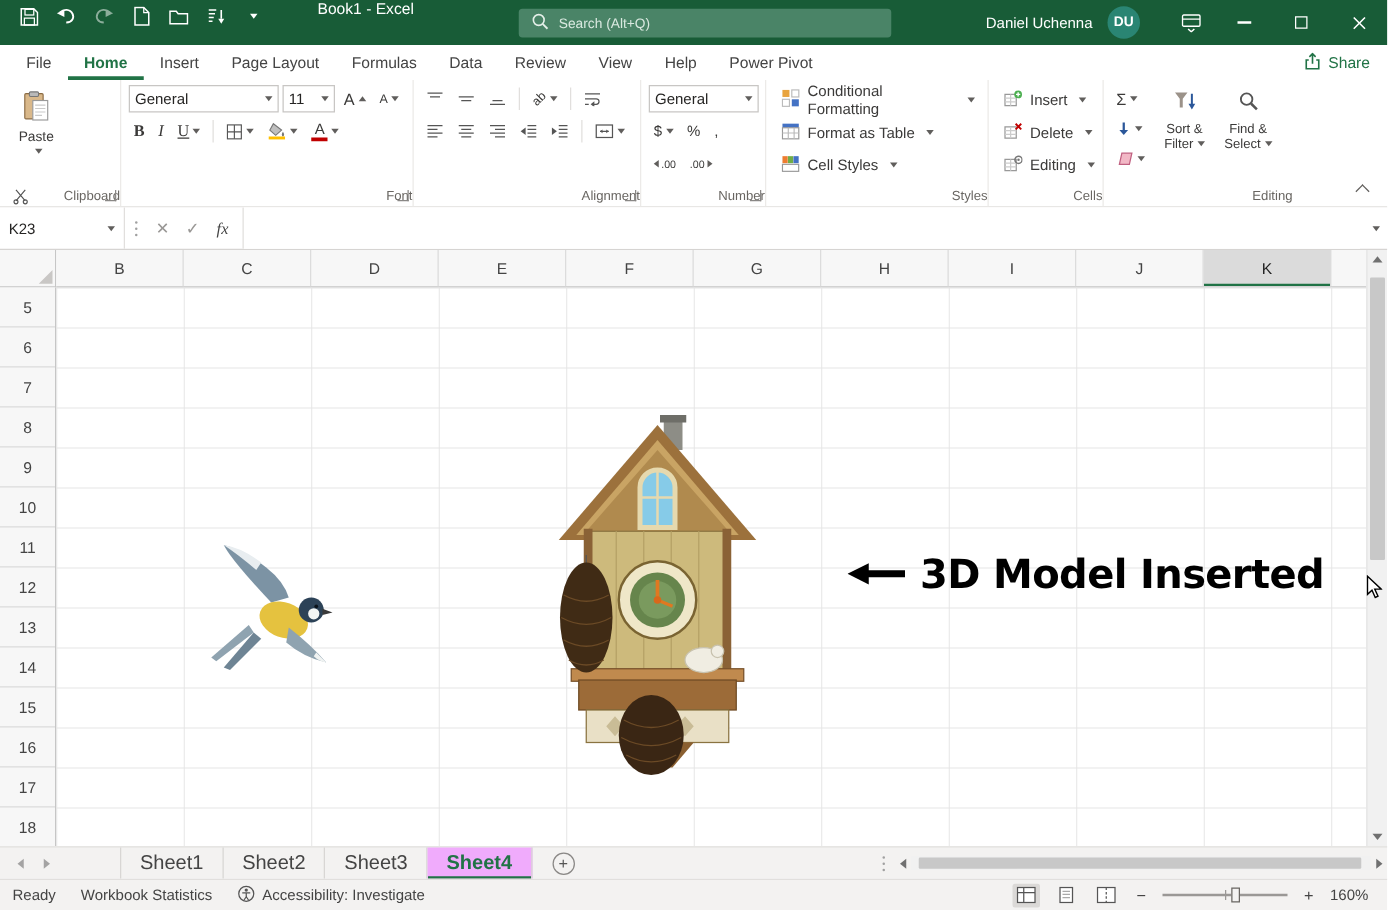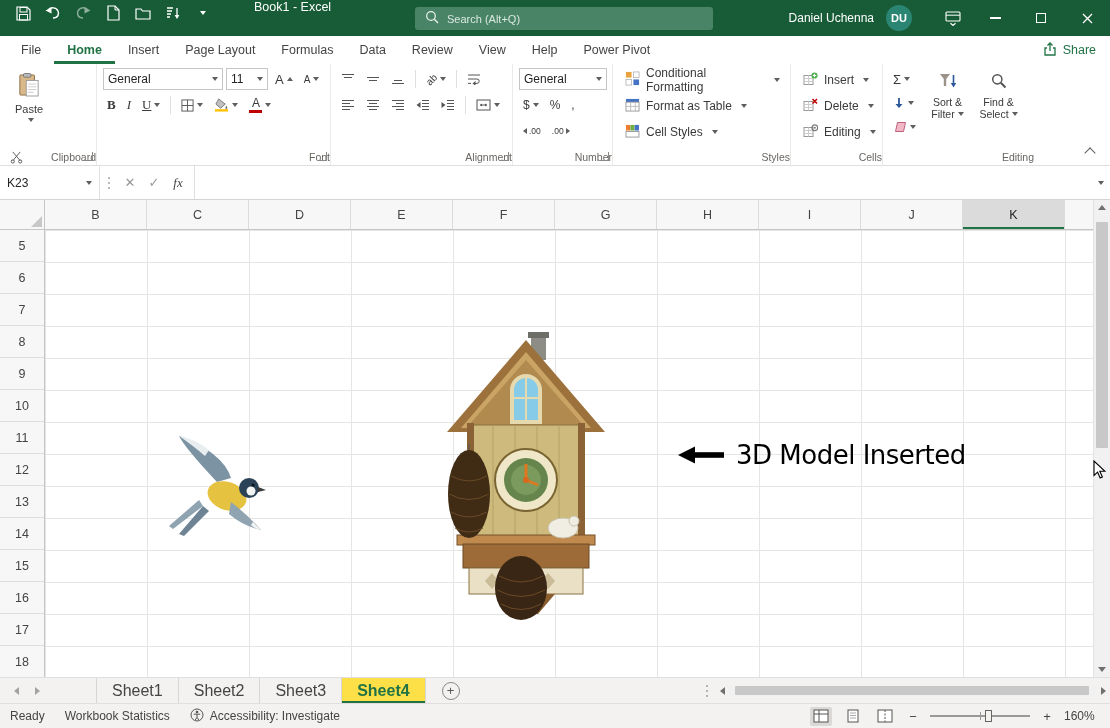--- a/index.html
+++ b/index.html
@@ -90,28 +90,28 @@
 .tri{width:0;height:0;display:inline-block}
 .tri.up{border-left:4px solid transparent;border-right:4px solid transparent;border-bottom:5px solid #707070}
 .tri.down{border-left:4px solid transparent;border-right:4px solid transparent;border-top:5px solid #707070}
 .tri.left{border-top:4px solid transparent;border-bottom:4px solid transparent;border-right:5px solid #707070}
 .tri.right{border-top:4px solid transparent;border-bottom:4px solid transparent;border-left:5px solid #707070}
 .vs-up{position:absolute;top:5px;left:4px}
 .vs-down{position:absolute;bottom:5px;left:4px}
 .bird{position:absolute;left:120px;top:200px;width:126px;height:112px}
 .clock{position:absolute;left:390px;top:100px;width:182px;height:292px}
 .annotation{position:absolute;left:633px;top:210px;display:flex;align-items:center;gap:12px}
-.annotation .txt{font-family:"DejaVu Sans",sans-serif;font-size:26px;font-weight:normal;color:#000;letter-spacing:-0.5px;white-space:nowrap}
+.annotation .txt{font-family:"DejaVu Sans",sans-serif;font-size:32px;font-weight:bold;color:#000;letter-spacing:-0.5px;white-space:nowrap}
 
 
 .sheetbar{position:absolute;left:0;right:0;top:677px;height:26px;background:#F3F2F1;border-top:1px solid #E1DFDD;display:flex;align-items:center}
 .snav{display:flex;gap:16px;padding:0 16px 0 14px;opacity:.6}
 .stabs{display:flex;align-items:stretch;height:100%;margin-left:40px;border-left:1px solid #D8D6D4}
 .stab{display:flex;align-items:center;padding:0 15px;font-size:16px;color:#444;border-right:1px solid #D8D6D4}
-.stab.active{background:#fde047;color:#217346;font-weight:bold;box-shadow:inset 0 -2px 0 #217346}
+.stab.active{background:#f0abfc;color:#217346;font-weight:bold;box-shadow:inset 0 -2px 0 #217346}
 .addsheet{width:18px;height:18px;border-radius:50%;border:1px solid #8a8886;display:flex;align-items:center;justify-content:center;margin-left:16px;font-size:13px;color:#555;line-height:1}
 .hscroll{position:absolute;right:4px;width:408px;height:100%;display:flex;align-items:center;gap:4px}
 .htrack{flex:1;height:11px;position:relative;background:#F1F1F1}
 .hthumb{position:absolute;left:6px;right:8px;top:1px;bottom:1px;background:#C8C8C8;border-radius:1px}
 
 
 .statusbar{position:absolute;left:0;right:0;bottom:0;height:25px;background:#F3F2F1;border-top:1px solid #E1DFDD;display:flex;align-items:center;font-size:12px;color:#444}
 .st-item{padding:0 10px;display:flex;align-items:center;gap:6px}
 .st-right{margin-left:auto;display:flex;align-items:center;gap:10px;padding-right:12px}
 .vicon{width:22px;height:19px;display:flex;align-items:center;justify-content:center;border-radius:2px}

